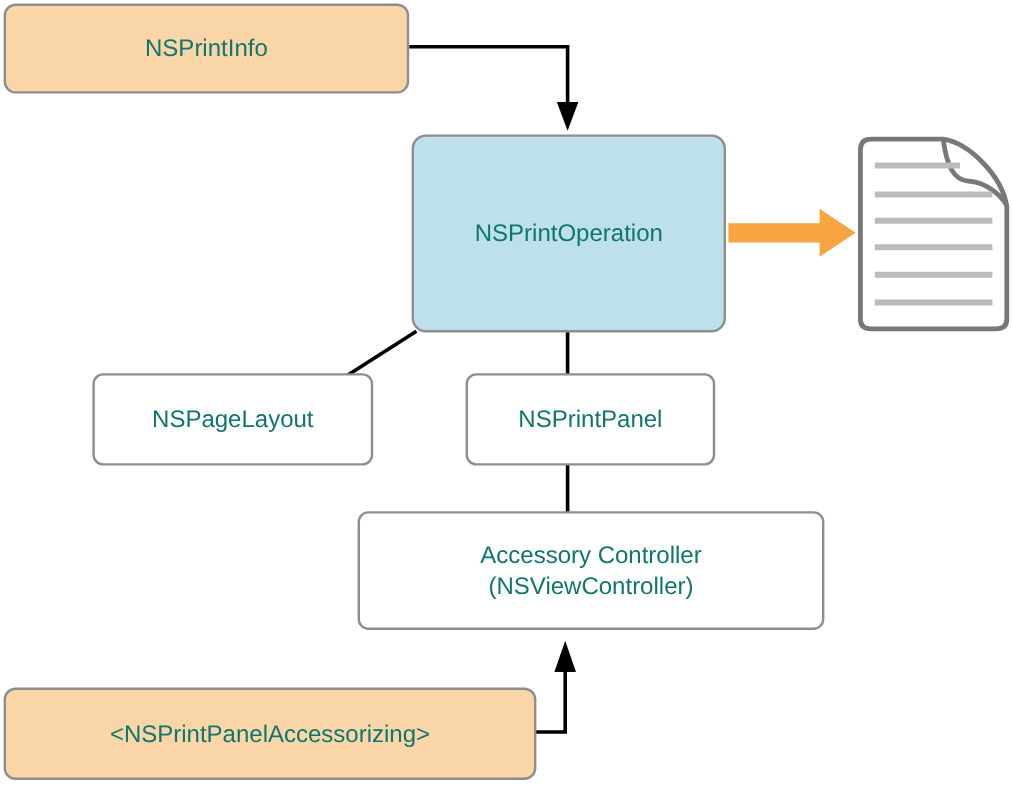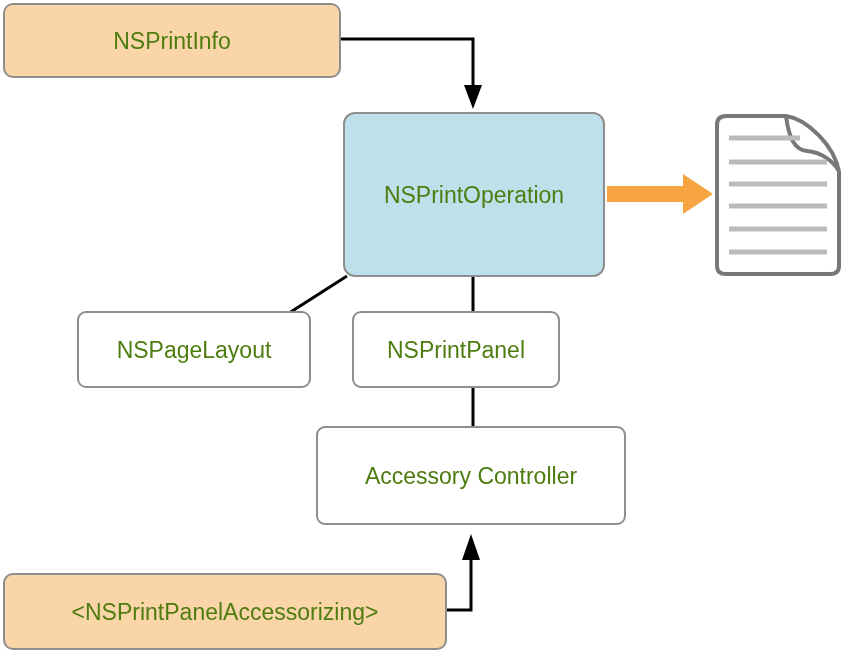--- a/index.html
+++ b/index.html
@@ -27,35 +27,35 @@
     pointer-events: none;
   }
   .node {
     position: absolute;
     display: flex;
     flex-direction: column;
     align-items: center;
     justify-content: center;
     text-align: center;
     box-sizing: border-box;
-    font-size: 23px;
-    color: #4d7c0f;
+    font-size: 20px;
+    color: #0f766e;
     background: #ffffff;
     border: 2px solid var(--border);
     line-height: 26px;
   }
   .node.peach { background: var(--class-fill); border-radius: 10px; }
   .node.blue  { background: var(--highlight-fill); border-radius: 12px; }
   .node.plain { border-radius: 9px; }
 
   #n-printinfo     { left: 3px;   top: 3px;   width: 338px; height: 75px; }
   #n-printop       { left: 343px; top: 112px; width: 262px; height: 165px; }
   #n-pagelayout    { left: 77px;  top: 311px; width: 234px; height: 77px; }
-  #n-printpanel    { left: 352px; top: 311px; width: 208px; height: 77px; }
-  #n-accessory     { left: 298px; top: 426px; width: 310px; height: 99px; margin-left: 18px; }
+  #n-printpanel    { left: 388px; top: 311px; width: 208px; height: 77px; }
+  #n-accessory     { left: 298px; top: 426px; width: 389px; height: 99px; }
   #n-accessorizing { left: 3px;   top: 573px; width: 444px; height: 77px; }
 
   .connector { stroke: var(--connector); stroke-width: 3; fill: none; }
   .arrowhead { fill: var(--connector); stroke: none; }
   .output-arrow { fill: var(--output-arrow); stroke: none; }
   .doc-page { fill: #ffffff; stroke: var(--doc-outline); stroke-width: 4; stroke-linejoin: round; }
   .doc-fold { fill: none; stroke: var(--doc-outline); stroke-width: 4; stroke-linejoin: round; }
   .doc-line { stroke: var(--doc-lines); stroke-width: 5; }
 </style>
 </head>
@@ -102,19 +102,20 @@
   <div class="node plain" id="n-pagelayout">
     <span>NSPageLayout</span>
   </div>
 
   <div class="node plain" id="n-printpanel">
     <span>NSPrintPanel</span>
   </div>
 
   <div class="node plain" id="n-accessory">
     <span>Accessory Controller</span>
+    <span>(NSViewController)</span>
   </div>
 
   <div class="node peach" id="n-accessorizing">
     <span>&lt;NSPrintPanelAccessorizing&gt;</span>
   </div>
 
 </div>
 
 </body></html>

